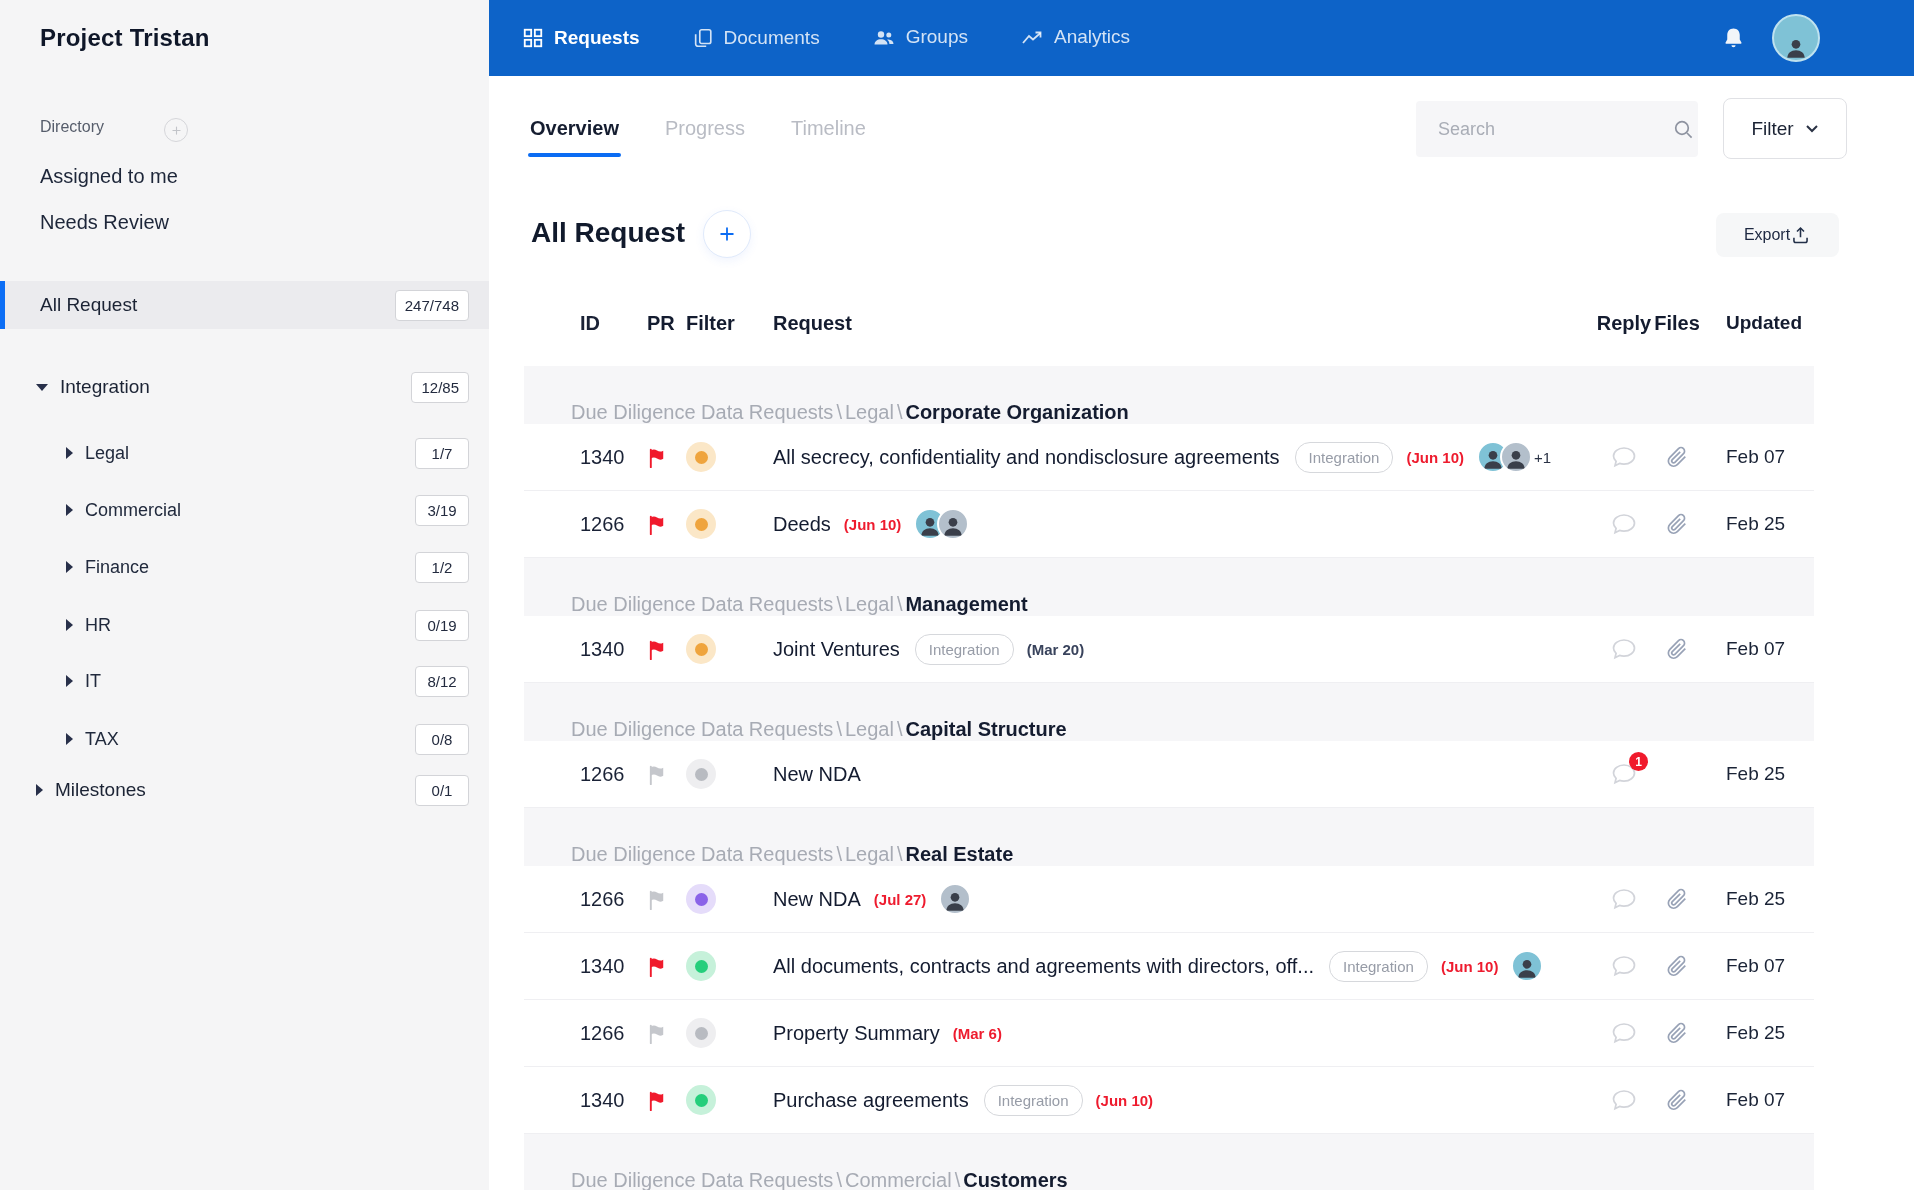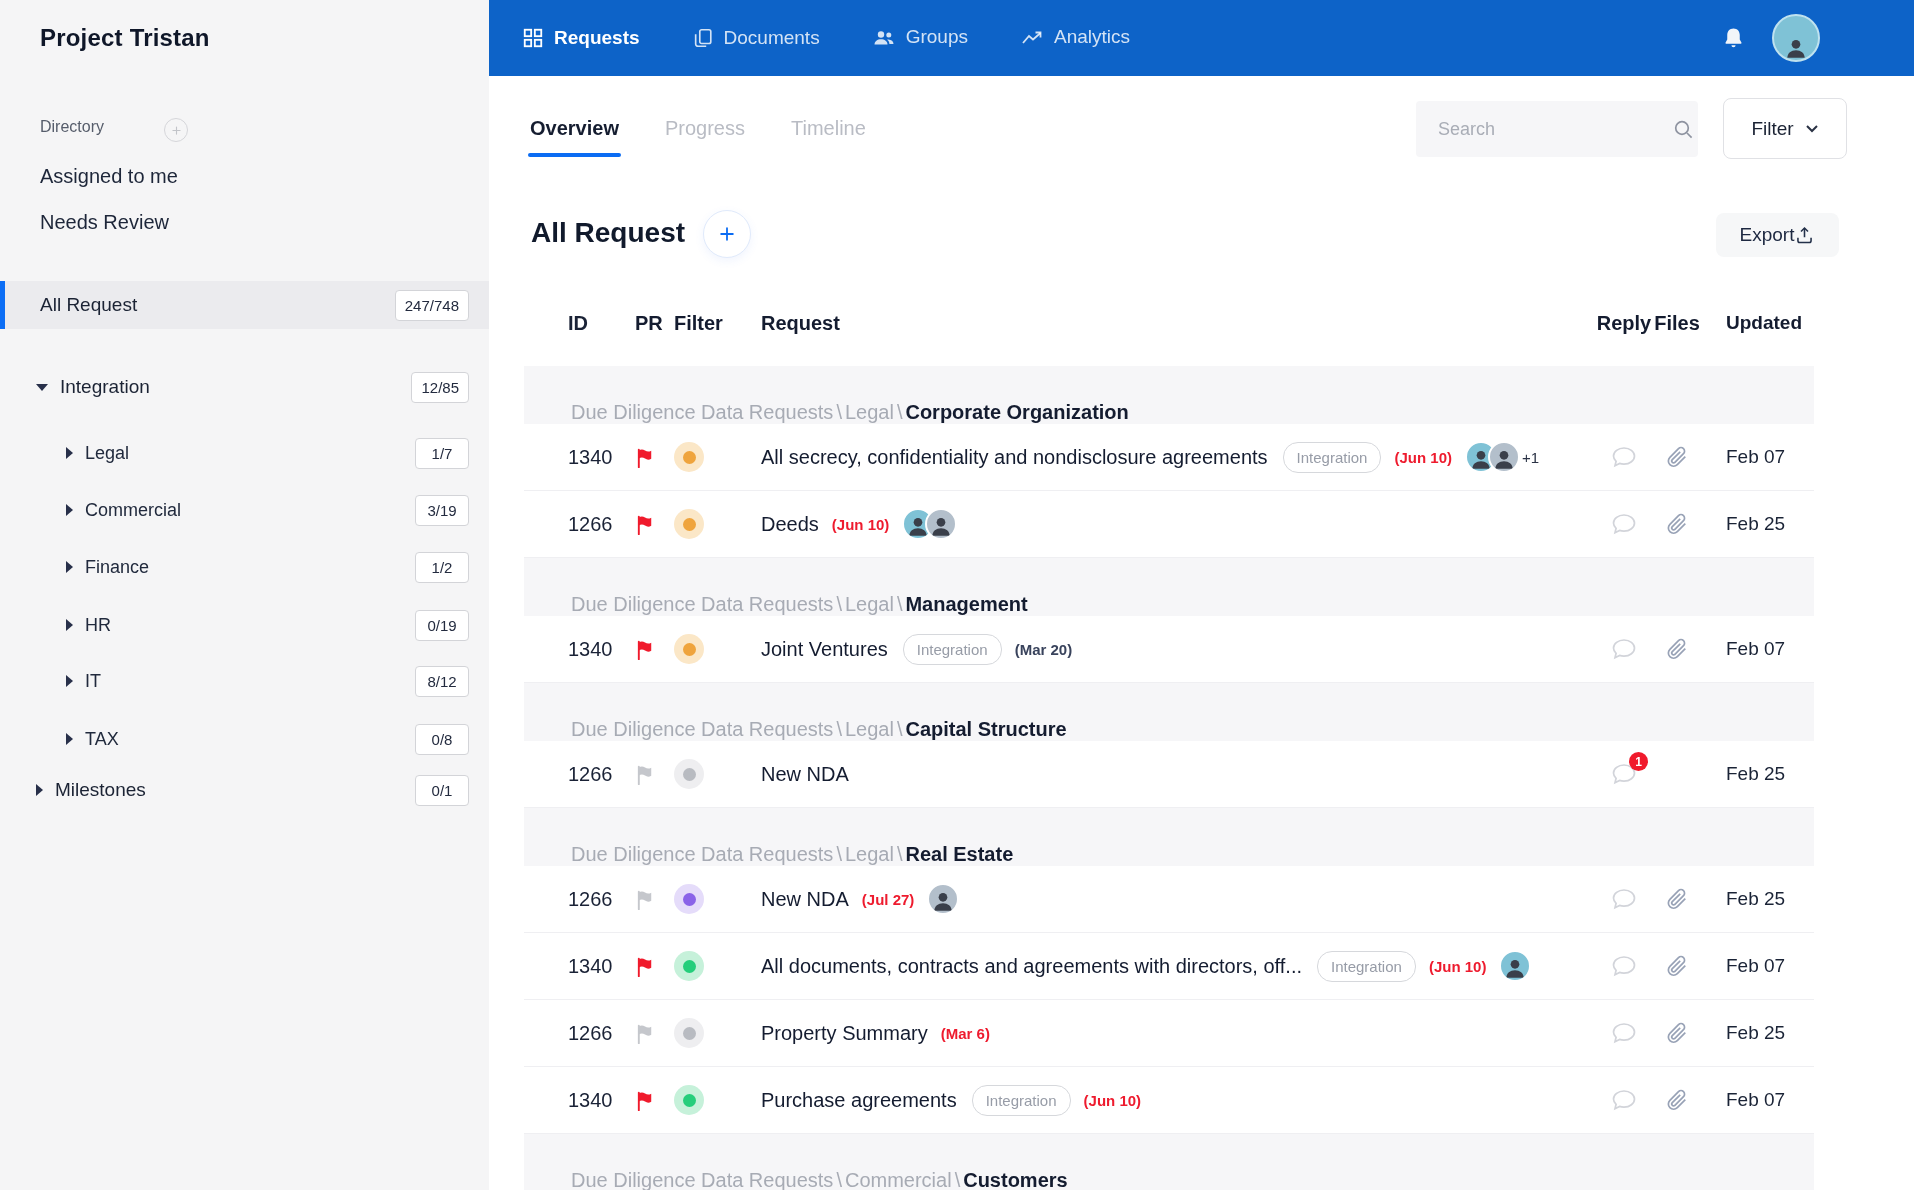--- a/index.html
+++ b/index.html
@@ -61,30 +61,30 @@
   .search-box{position:absolute;left:927px;top:25px;width:282px;height:56px;background:#f6f6f8;border-radius:4px;display:flex;align-items:center;padding:0 20px;box-sizing:border-box}
   .search-box input{flex:1;border:none;background:transparent;outline:none;font-size:18px;color:#333a48;font-family:"Liberation Sans",sans-serif}
   .search-box input::placeholder{color:#a9adb6}
   .search-ic{color:#8e93a0;flex:none}
   .filter-btn{position:absolute;left:1234px;top:22px;width:124px;height:61px;background:#fff;border:1px solid #e0e1e5;border-radius:8px;display:flex;align-items:center;justify-content:center;gap:11px;font-size:19px;color:#1a2233;cursor:pointer;font-family:"Liberation Sans",sans-serif}
 
   
   .main{position:absolute;left:489px;right:0;top:181px;bottom:0;background:#fff;overflow:hidden}
   .page-title{position:absolute;left:42px;top:36px;margin:0;font-size:28px;font-weight:600;color:#111a2c}
   .add-btn{position:absolute;left:214px;top:29px;width:48px;height:48px;border-radius:50%;border:1px solid #e0eafb;background:#fff;color:#0b6cf3;display:flex;align-items:center;justify-content:center;cursor:pointer;box-shadow:0 3px 10px rgba(70,110,240,.08)}
-  .export-btn{position:absolute;left:1227px;top:32px;width:123px;height:44px;background:#f6f7f8;border:none;border-radius:8px;display:flex;align-items:center;justify-content:center;gap:0;font-size:19px;color:#1d2841;cursor:pointer;font-family:"Liberation Sans",sans-serif}
+  .export-btn{position:absolute;left:1227px;top:32px;width:123px;height:44px;background:#f6f7f8;border:none;border-radius:8px;display:flex;align-items:center;justify-content:center;gap:0;font-size:16px;color:#1d2841;cursor:pointer;font-family:"Liberation Sans",sans-serif}
 
   .table{position:absolute;left:35px;top:114px;width:1290px}
   .thead{height:56px;display:flex;align-items:center}
   .th{font-weight:700;font-size:20px;color:#141c30;white-space:nowrap}
   .rows{margin-top:15px}
 
   .cb{width:22px;height:24px;border-radius:5px;background:#d9dadd;flex:none;cursor:pointer}
   .col-check{margin-left:21px;flex:none}
-  .col-id{margin-left:23px;width:67px;flex:none;font-size:20px;color:#1a2236}
+  .col-id{margin-left:35px;width:67px;flex:none;font-size:20px;color:#1a2236}
   .col-flag{width:22px;flex:none}
   .col-status{width:30px;margin-left:17px;flex:none}
   .col-title{margin-left:57px;font-size:20px;color:#141c30;white-space:nowrap}
   .right-group{margin-left:auto;display:flex;align-items:center;flex:none;width:214px}
   .slot-reply{width:48px;display:flex;justify-content:center}
   .slot-files{width:58px;display:flex;justify-content:center}
   .slot-updated{width:108px;box-sizing:border-box;padding-left:20px;font-size:19px;color:#1a2336;white-space:nowrap}
 
   .row-group{height:58px;background:#f6f6f8;display:flex;align-items:flex-end}
   .grp-text{margin-left:26px;font-size:20px;white-space:nowrap}

